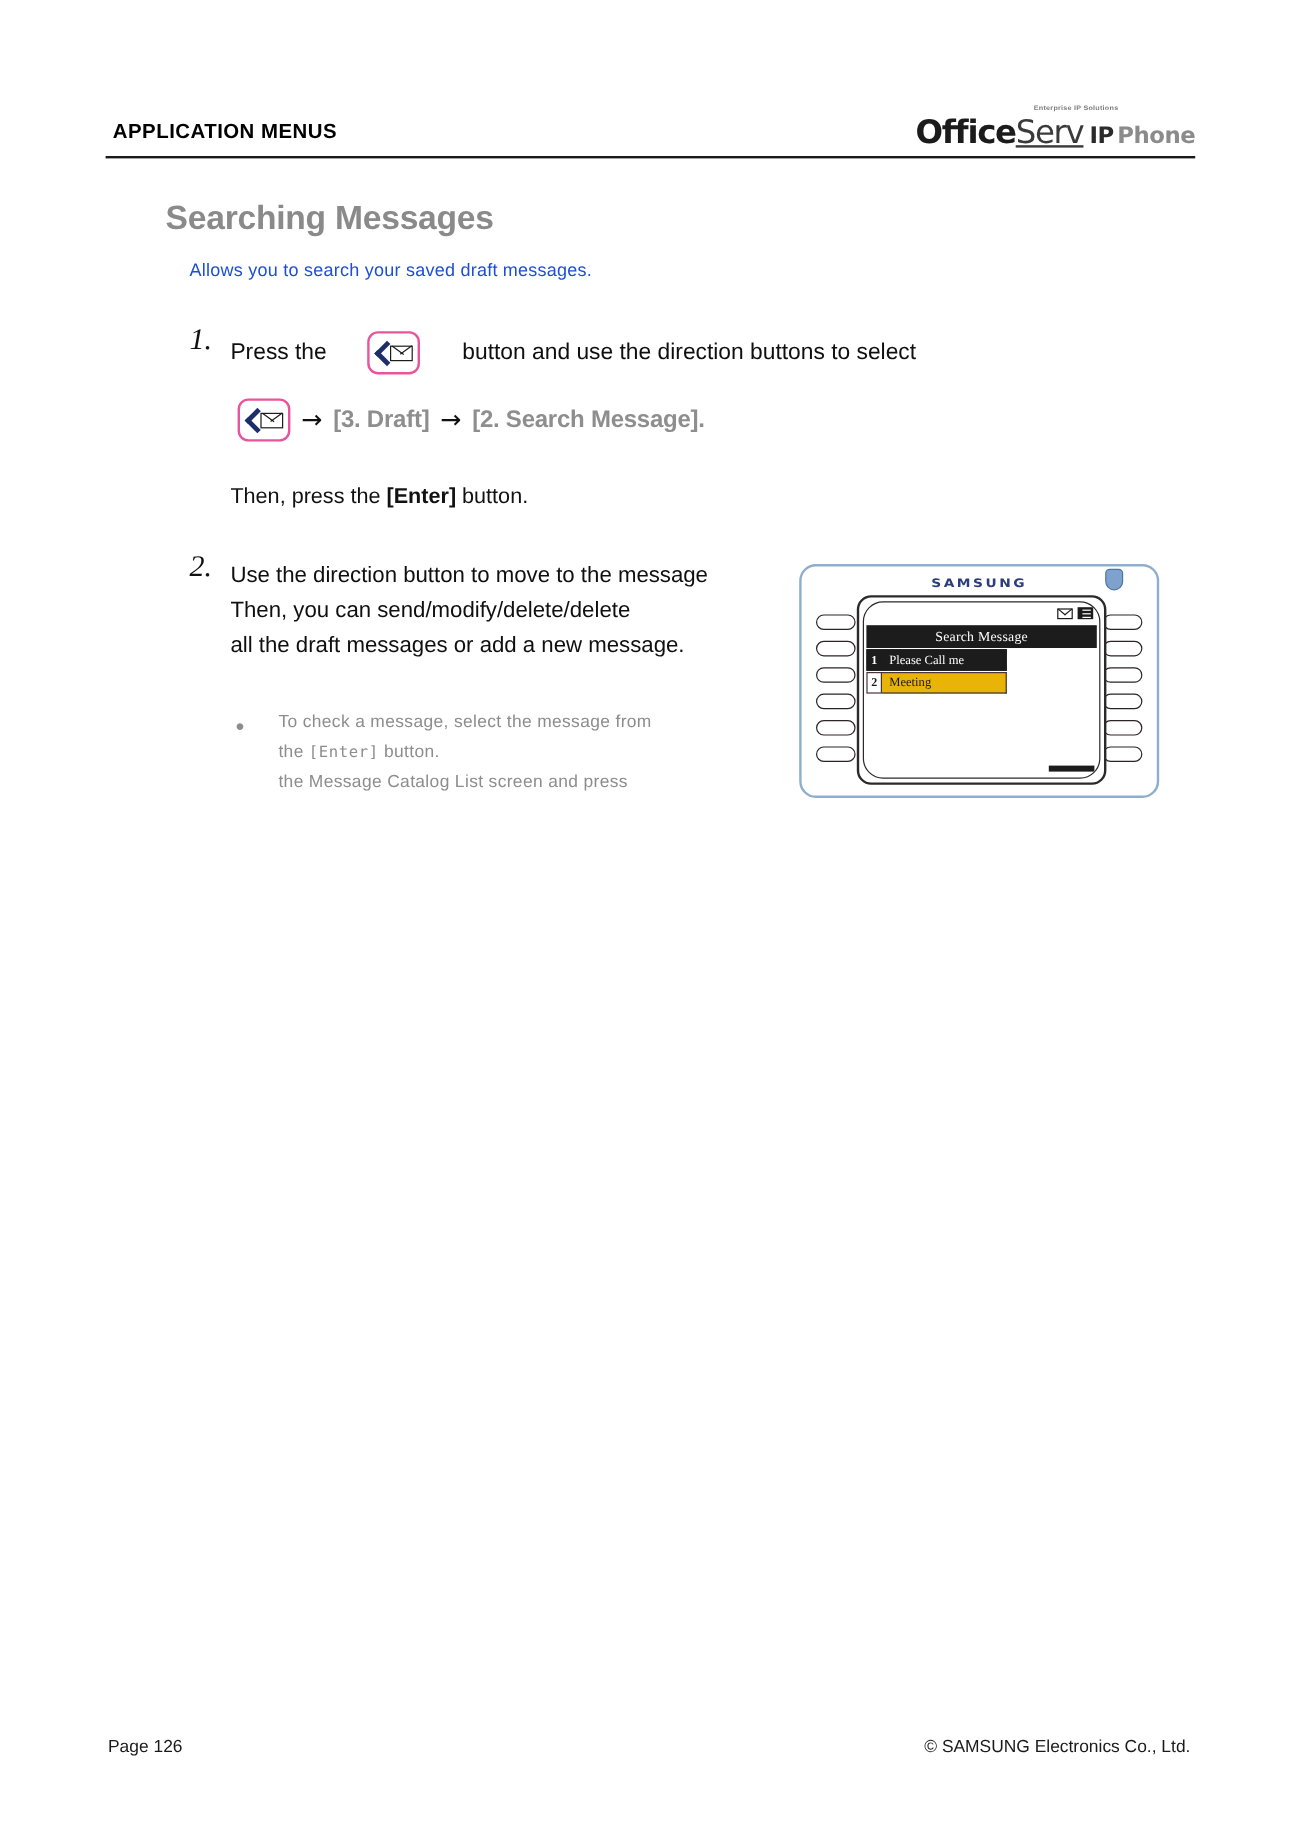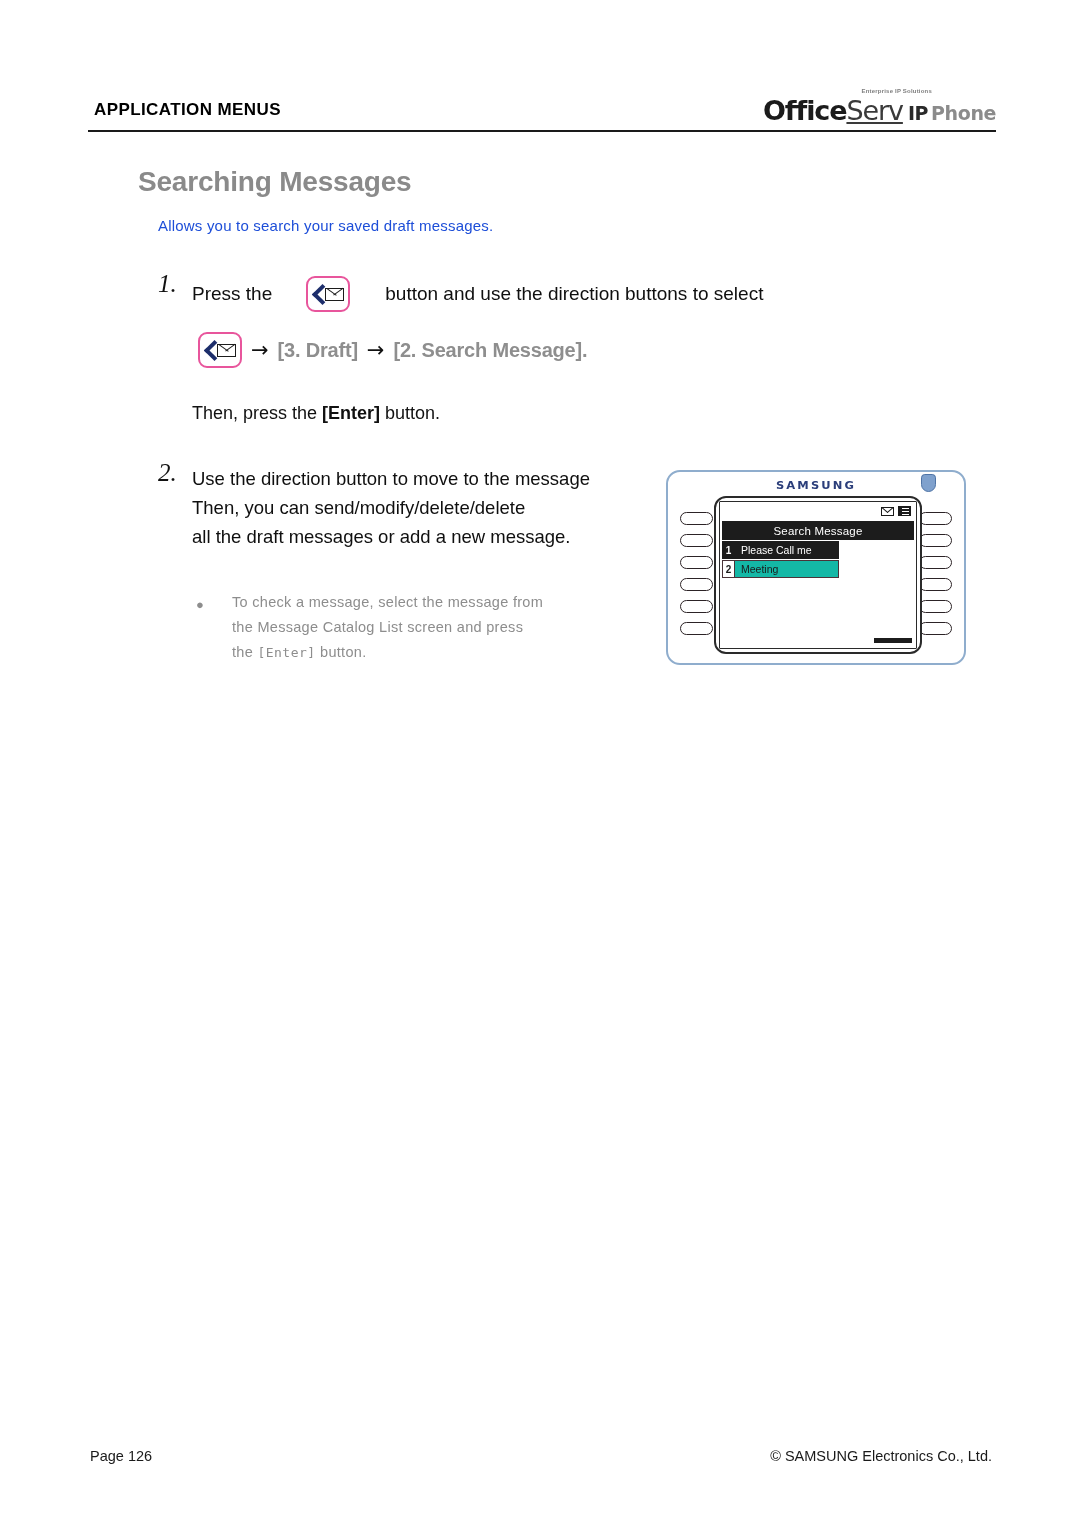--- a/index.html
+++ b/index.html
@@ -349,24 +349,25 @@
     border-radius: 12px;
     box-sizing: border-box;
     background: #ffffff;
     padding: 3px;
   }
   .lcd {
     position: relative;
     width: 100%;
     height: 100%;
     border: 1.4px solid #2a2a2a;
-    border-radius: 1px;
+    border-radius: 17px;
     box-sizing: border-box;
     background: #ffffff;
     overflow: hidden;
+    font-family: Liberation Serif, serif;
   }
   .lcd-status {
     position: absolute;
     right: 5px;
     top: 4px;
     display: flex;
     gap: 4px;
     align-items: center;
   }
   .st-env {
@@ -438,21 +439,21 @@
     color: #1a1a1a;
   }
   .lcd-row .label {
     width: 104px;
     display: flex;
     align-items: center;
     padding-left: 6px;
     border: 1px solid #4a3338;
     border-left: none;
     box-sizing: border-box;
-    background: #14b8a6;
+    background: #eab308;
     color: #1a1a1a;
   }
   .lcd-row.selected .idx {
     background: #1c1c1c;
     color: #ffffff;
     border-color: #1c1c1c;
   }
   .lcd-row.selected .label {
     background: #1c1c1c;
     color: #ffffff;
@@ -540,22 +541,22 @@
       <div>Use the direction button to move to the message</div>
       <div>Then, you can send/modify/delete/delete</div>
       <div>all the draft messages or add a new message.</div>
     </div>
   </div>
 
   <div class="note">
     <span class="note-bullet">●</span>
     <div class="note-text">
       <div>To check a message, select the message from</div>
+      <div><span>the </span><span class="mono-key">[Enter]</span><span> button.</span></div>
       <div>the Message Catalog List screen and press</div>
-      <div><span>the </span><span class="mono-key">[Enter]</span><span> button.</span></div>
     </div>
   </div>
 
   <div class="phone">
     <div class="phone-nub"></div>
     <div class="phone-brand">SAMSUNG</div>
 
     <div class="side-buttons side-left">
       <div class="soft-btn"></div>
       <div class="soft-btn"></div>

